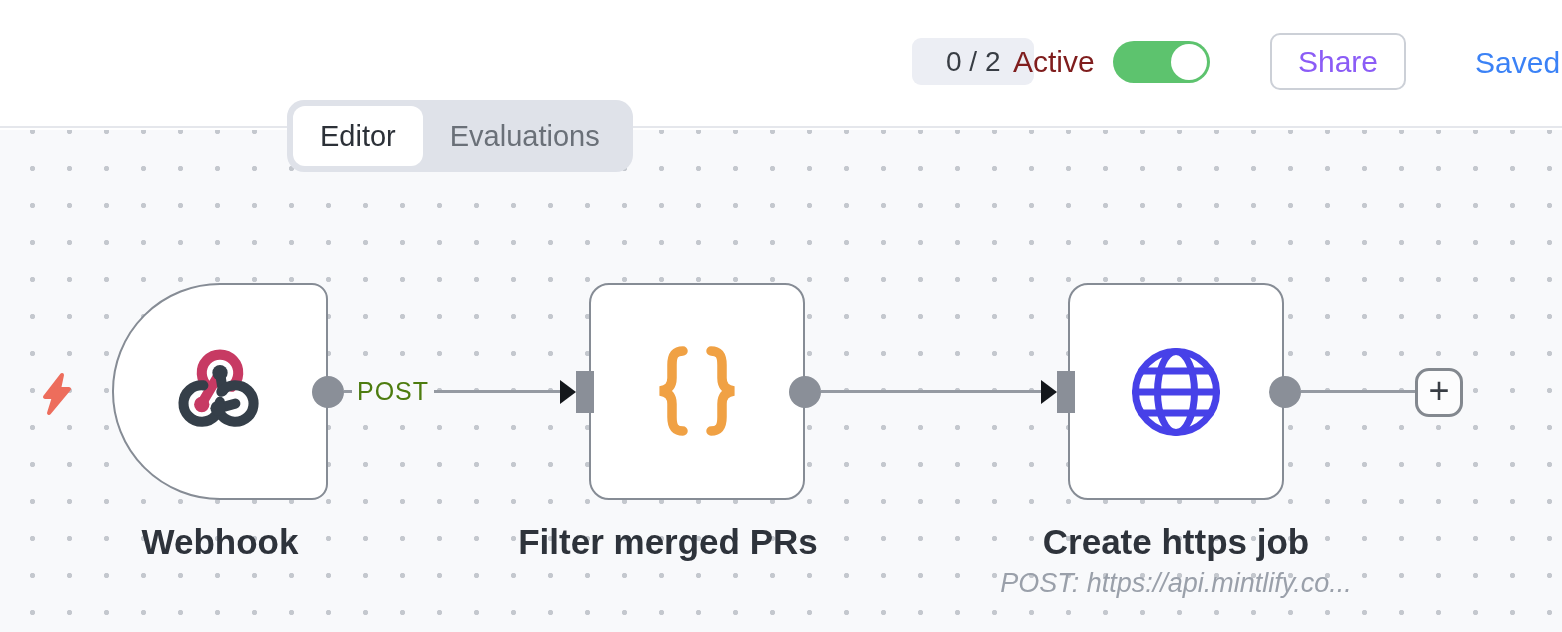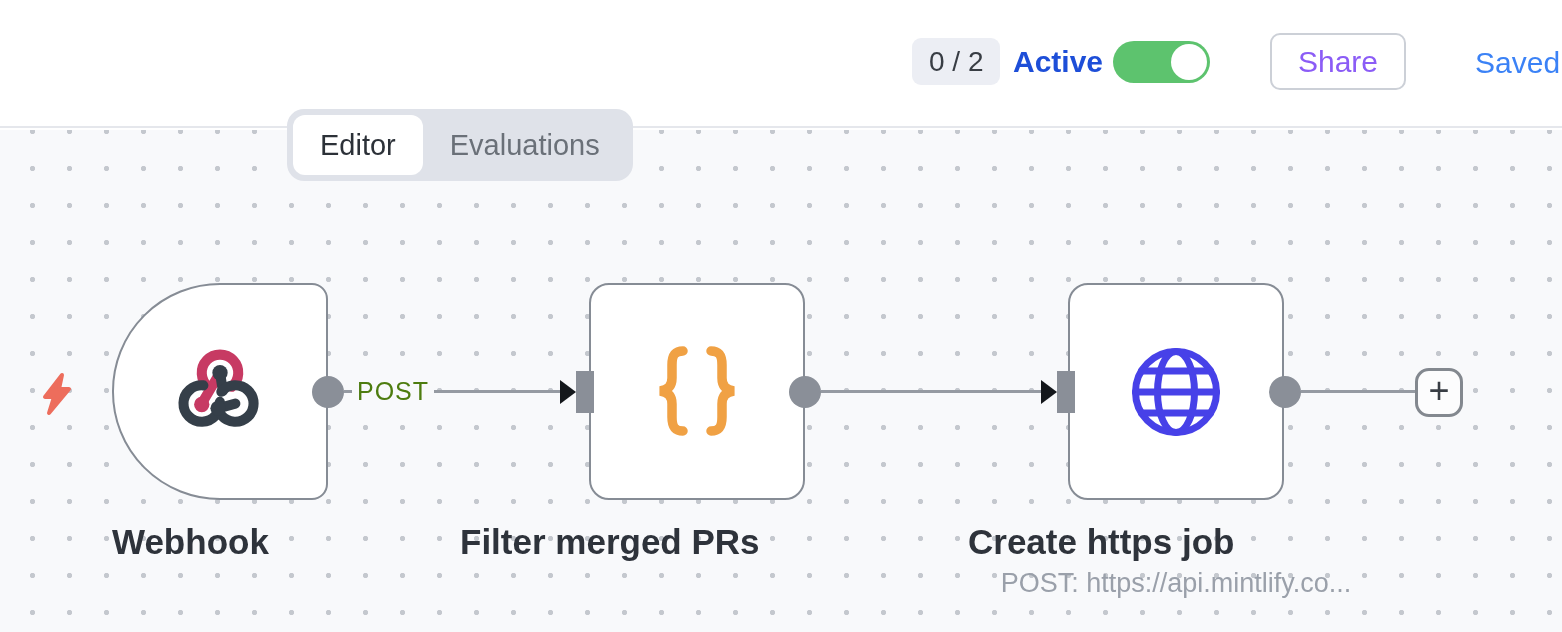--- a/index.html
+++ b/index.html
@@ -2,39 +2,39 @@
 <html><head>
 <meta charset="utf-8">
 <style>
   * { box-sizing: border-box; }
   body { margin: 0; font-family: "Liberation Sans", sans-serif; background: #fff; }
   .page { position: relative; width: 1562px; height: 632px; background: #fff; overflow: hidden; }
 
   
   .topbar { position: absolute; left: 0; top: 0; width: 100%; height: 128px;
             background: #ffffff; border-bottom: 2px solid #e5e7ec; z-index: 10; }
-  .counter-badge { position: absolute; left: 912px; top: 38px; height: 47px; padding: 0 17px;
+  .counter-badge { position: absolute; left: 912px; top: 38px; height: 47px; padding: 0 34px;
             background: #eceef4; border-radius: 9px; font-size: 28px; color: #383d44;
             line-height: 47px; }
   .active-label { position: absolute; left: 1013px; top: 45px; font-size: 30px;
-            font-weight: 700; color: #1d4ed8; }
+            font-weight: 400; color: #7f1d1d; }
   .toggle { position: absolute; left: 1113px; top: 41px; width: 97px; height: 42px;
             border-radius: 21px; background: #5dc36e; cursor: pointer; }
   .toggle-knob { position: absolute; top: 3px; right: 3px; width: 36px; height: 36px;
             border-radius: 50%; background: #ffffff; }
   .share-btn { position: absolute; left: 1270px; top: 33px; width: 136px; height: 57px;
             border: 2px solid #ccd0d7; border-radius: 10px; background: #fff; font-size: 30px;
             color: #8b5cf6; display: flex; align-items: center; justify-content: center;
             font-weight: 500; cursor: pointer; }
   .saved { position: absolute; left: 1444px; top: 46px; font-size: 30px; color: #3b82f6;
             font-weight: 500; margin-left: 31px; }
 
   
   .tabbar { position: absolute; left: 287px; top: 100px; height: 72px; background: #dfe2e9;
-            border-radius: 17px; display: flex; align-items: center; padding: 16px 6px; z-index: 20; margin-top: 9px; }
+            border-radius: 17px; display: flex; align-items: center; padding: 16px 6px; z-index: 20; }
   .tab { height: 60px; display: flex; align-items: center; padding: 0 27px; font-size: 29px;
             color: #6a7078; border-radius: 12px; cursor: pointer; white-space: nowrap; }
   .tab.active { background: #ffffff; color: #2c3138; }
 
   
   .canvas { position: absolute; left: 0; top: 130px; right: 0; bottom: 0;
             background-color: #f8f9fb;
             background-image: radial-gradient(circle, #c4c8ce 2.2px, transparent 3px);
             background-size: 37px 37px; background-position: 14px 20px; }
 
@@ -62,26 +62,26 @@
 
   .post-label { position: absolute; left: 352px; top: 247px; font-size: 25px; color: #4d7c0f;
            background: #f8f9fb; padding: 0 5px; z-index: 5; letter-spacing: 1px; }
 
   .add-btn { position: absolute; left: 1415px; top: 238px; width: 48px; height: 49px;
            border: 3px solid #83888f; border-radius: 14px; background: #fcfcfd; display: flex;
            align-items: center; justify-content: center; font-size: 36px; line-height: 36px;
            color: #383d44; z-index: 6; cursor: pointer; padding-bottom: 4px; }
 
   .node-label { position: absolute; top: 392px; font-size: 35px; font-weight: 600;
-           color: #2e333b; text-align: left; z-index: 5; white-space: nowrap; }
+           color: #2e333b; text-align: center; z-index: 5; white-space: nowrap; }
   .label-1 { left: 112px; width: 216px; }
   .label-2 { left: 460px; width: 416px; }
   .label-3 { left: 968px; width: 416px; }
   .node-sub { position: absolute; left: 946px; top: 438px; width: 460px; font-size: 27px;
-           color: #9aa0aa; text-align: center; z-index: 5; white-space: nowrap; }
+           color: #9aa0aa; text-align: center; z-index: 5; white-space: nowrap; font-style: italic; }
 
   .lightning { position: absolute; left: 36px; top: 242px; z-index: 5; }
 </style>
 </head>
 <body>
 
 <div class="page">
 
   <div class="topbar">
     <div class="counter-badge">0 / 2</div>

